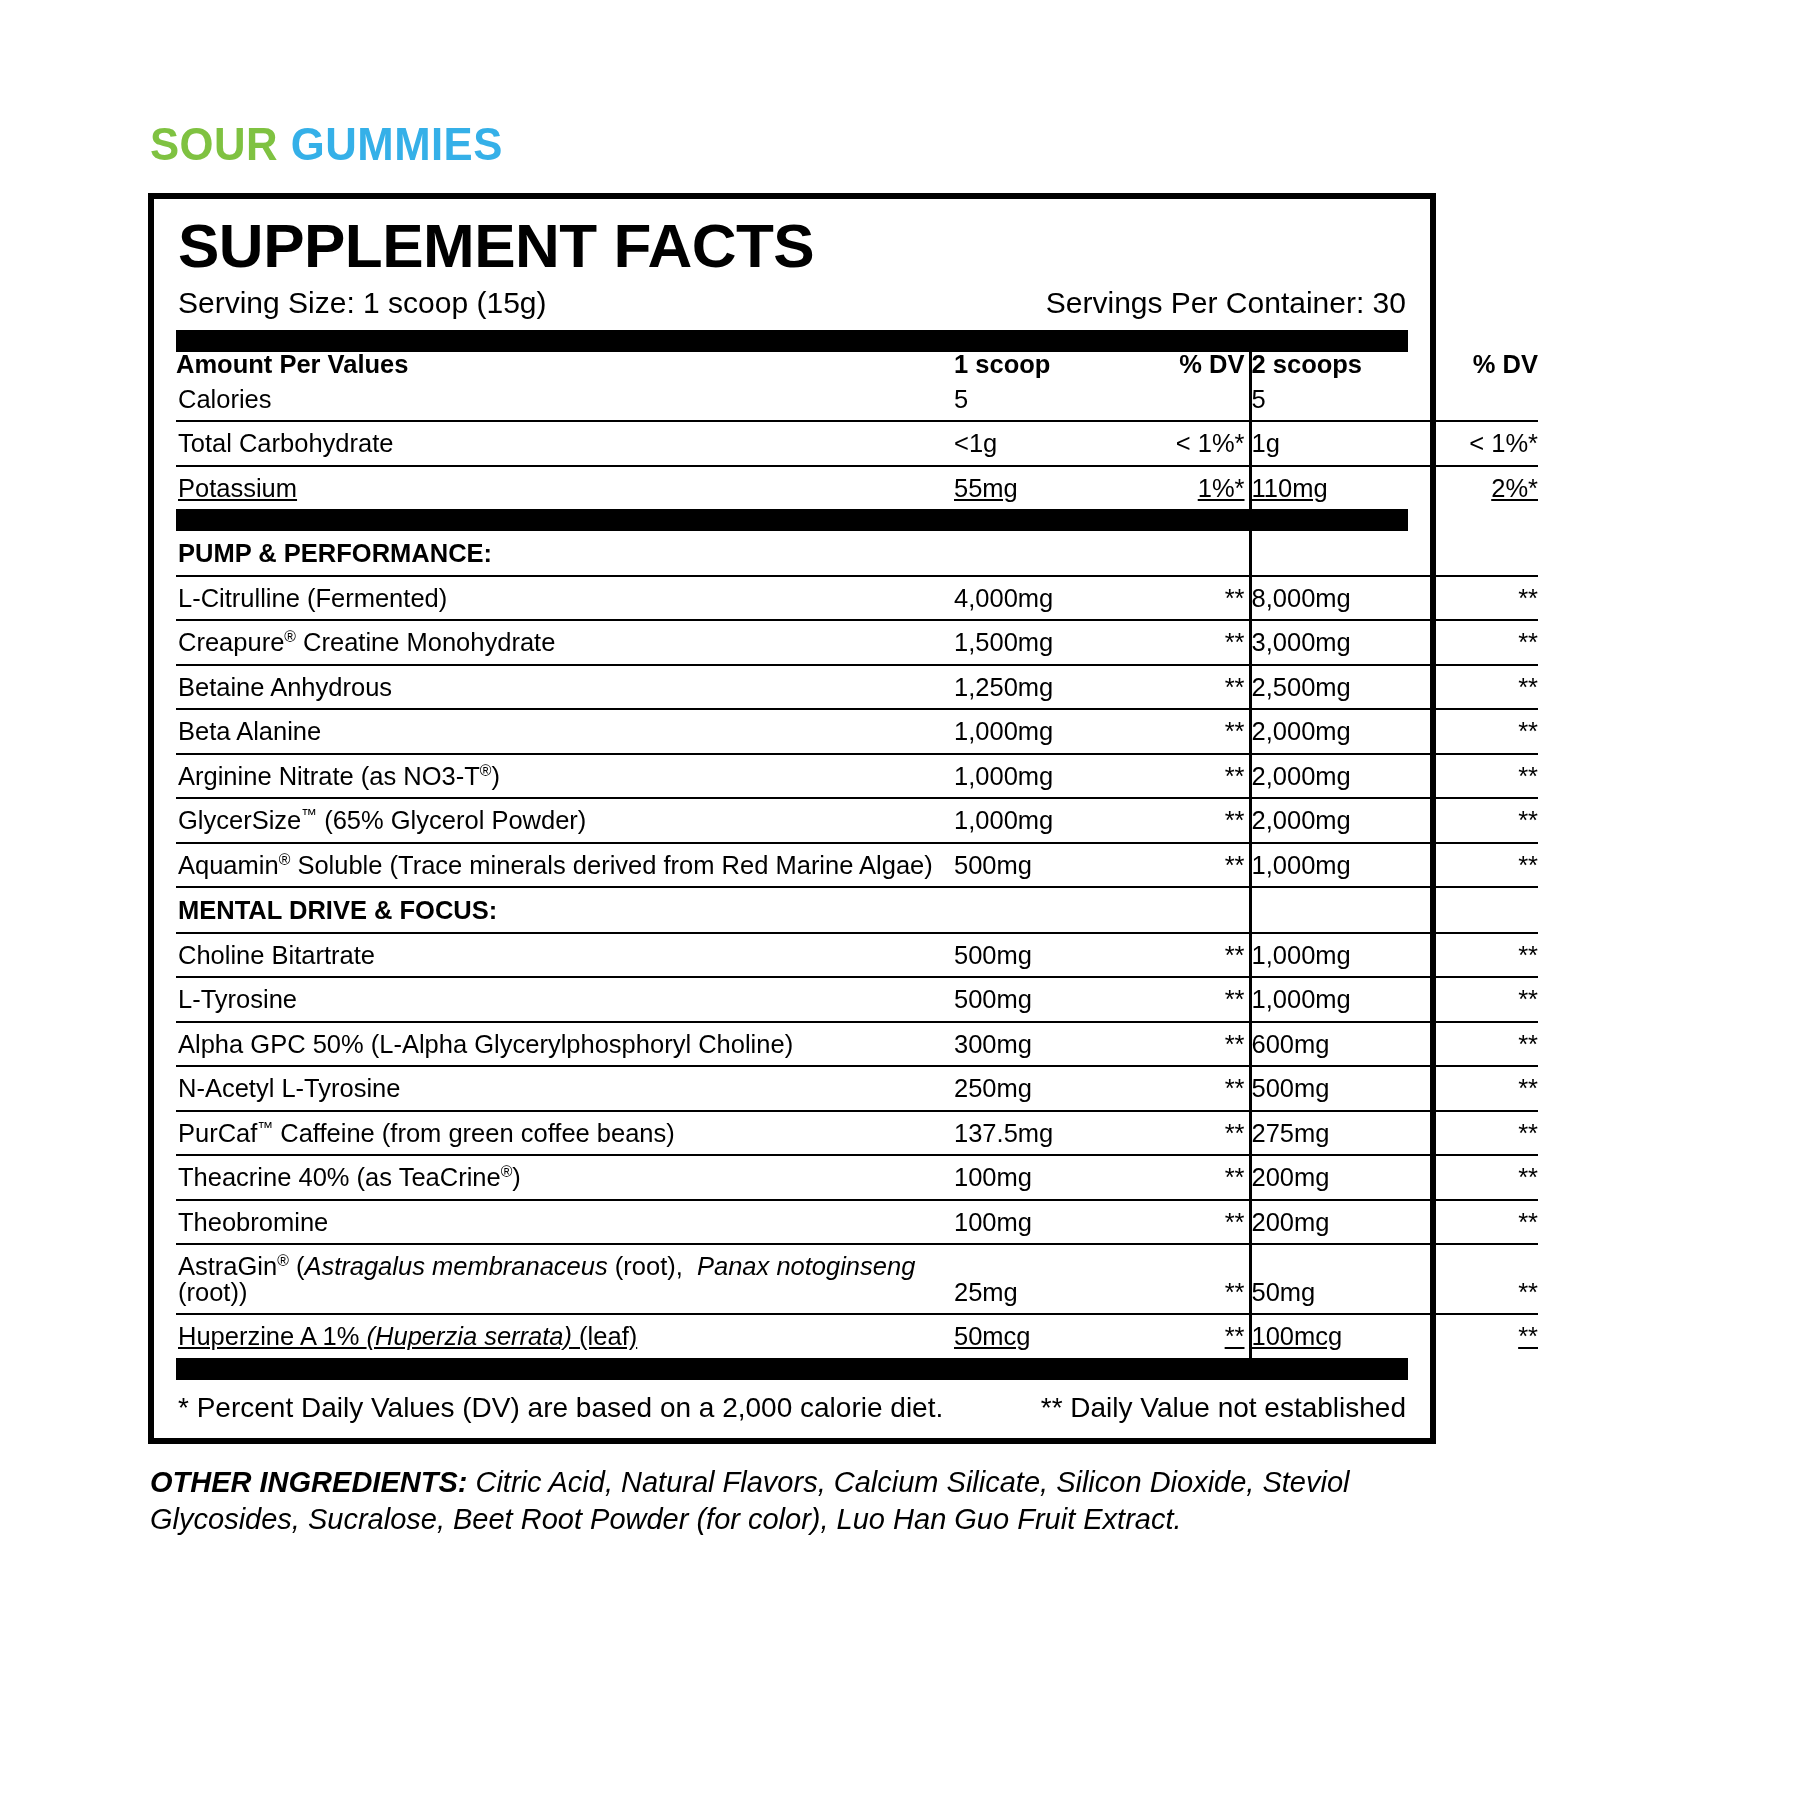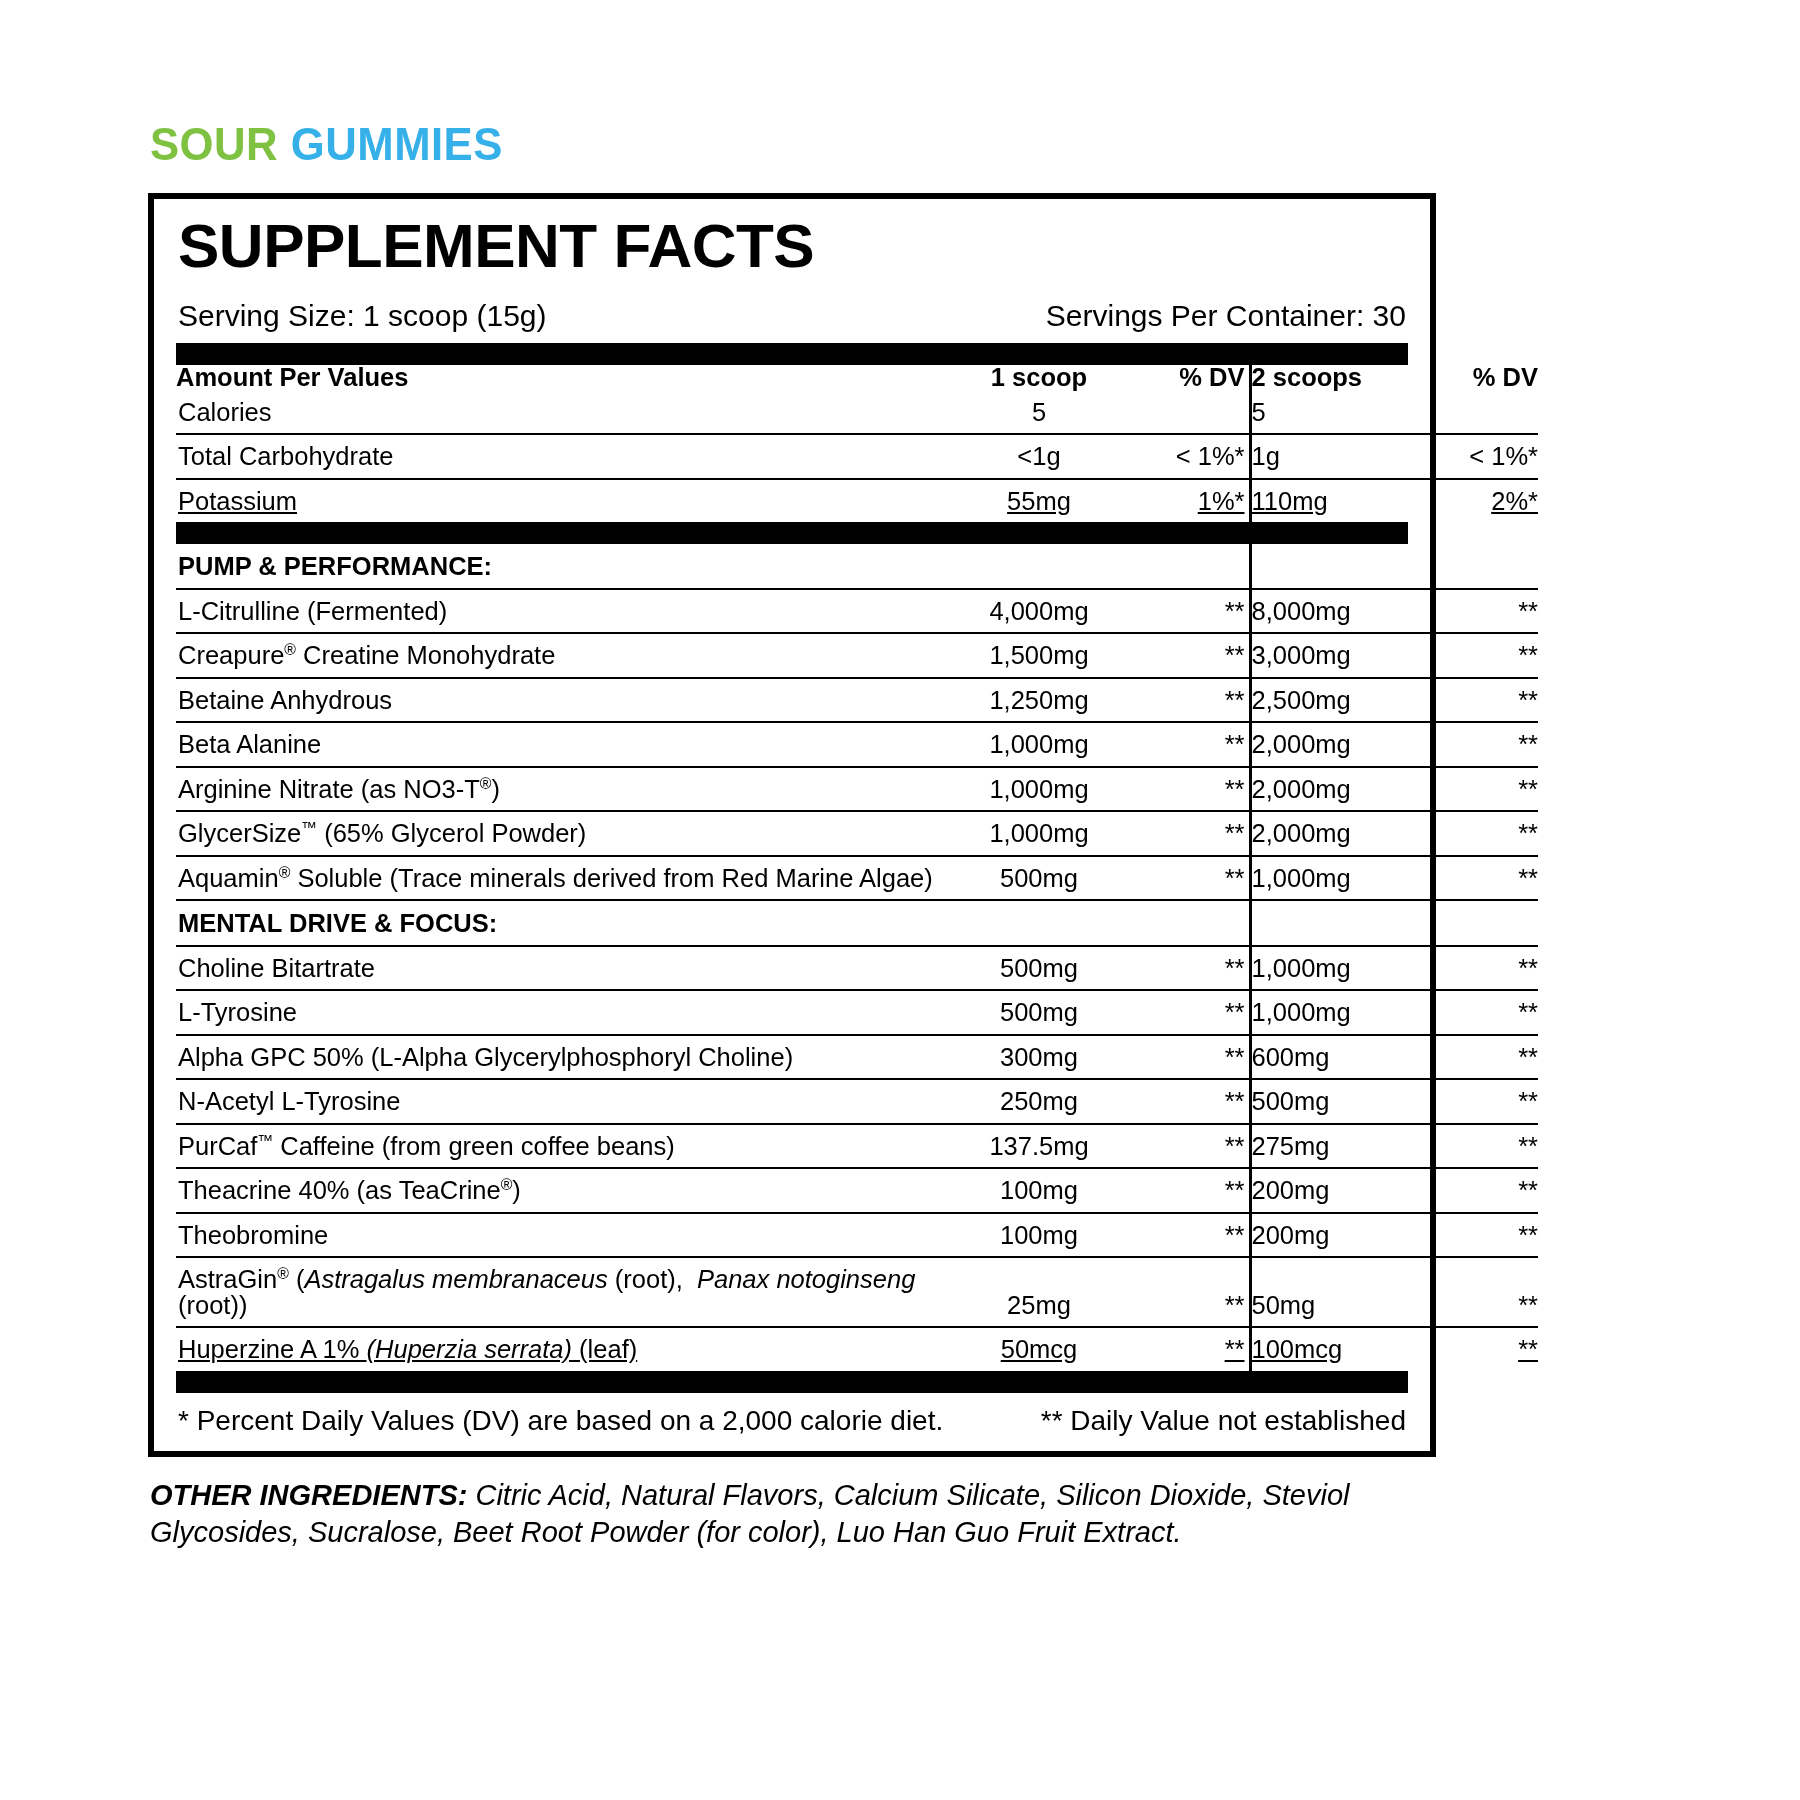--- a/index.html
+++ b/index.html
@@ -47,21 +47,21 @@
     font-weight: bold;
     letter-spacing: -0.5px;
     line-height: 1.05;
     margin: 14px 0 0 2px;
   }
   .serving-row {
     display: flex;
     justify-content: space-between;
     align-items: baseline;
     font-size: 30px;
-    margin: 21px 2px 10px 2px;
+    margin: 8px 2px 10px 2px;
   }
 
   .rule-thick {
     height: 22px;
     background: #000;
     margin: 0 0 0 0;
   }
 
   table.facts {
     width: 100%;
@@ -78,21 +78,21 @@
   col.c-a1   { width: 176px; }
   col.c-d1   { width: 120px; }
   col.c-a2   { width: 176px; }
   col.c-d2   { width: 112px; }
 
   .hdr td {
     font-weight: bold;
     font-size: 27px;
     padding: 10px 0 9px 0;
   }
-  .num { text-align: center; padding-right: 6px !important; }
+  .num { text-align: left; padding-right: 6px !important; }
   .num2 { padding-right: 10px !important; }
   .dv  { text-align: right; padding-right: 4px !important; }
   .dv2 { text-align: right; padding-right: 0px !important; }
 
   tr.data td {
     padding: 9px 0 8px 0;
     border-bottom: 2px solid #000;
   }
   tr.data td.name { padding-left: 2px; }
   tr.data.nobord td { border-bottom: none; text-decoration: underline; }

